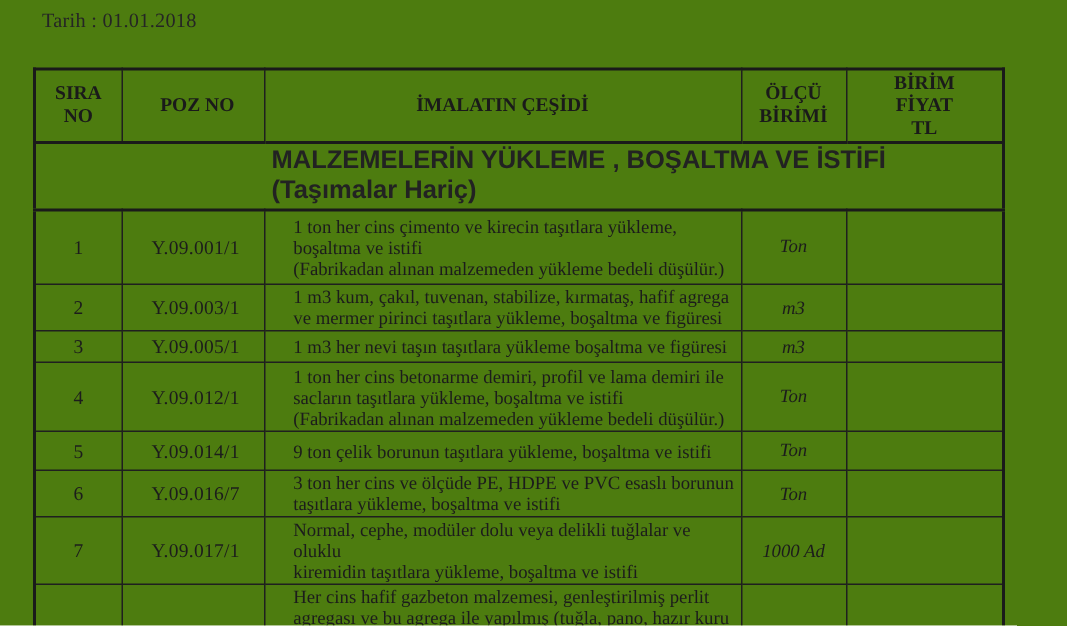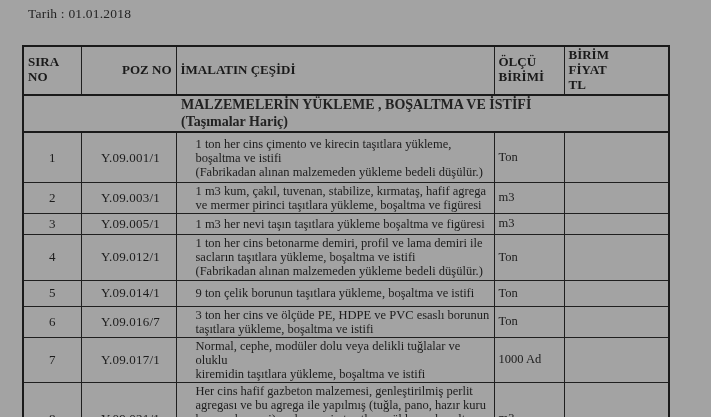--- a/index.html
+++ b/index.html
@@ -4,21 +4,21 @@
 <style>
   html, body {
     margin: 0;
     padding: 0;
     background: #ffffff;
   }
   .page {
     position: relative;
     width: 711px;
     height: 417px;
-    background: #a3a3a3;
+    background: #4d7c0f;
     overflow: hidden;
     font-family: "Liberation Serif", "DejaVu Serif", serif;
     color: #1c1c1c;
   }
   .date-line {
     position: absolute;
     left: 28px;
     top: 6px;
     font-size: 13.5px;
     letter-spacing: 0.2px;
@@ -38,51 +38,51 @@
     padding: 1px 4px;
     vertical-align: middle;
     overflow: hidden;
     font-weight: normal;
   }
   
   tr.head-row { height: 42px; }
   tr.head-row th {
     font-weight: bold;
     font-size: 13px;
-    text-align: left;
+    text-align: center;
     white-space: pre-line;
     line-height: 1.15;
     border-bottom: 2px solid #1a1a1a;
     color: #1a1a1a;
   }
-  tr.head-row th.h-poz { text-align: right; padding-left: 10px; }
+  tr.head-row th.h-poz { text-align: center; padding-left: 10px; }
   
   tr.section-row { height: 29px; }
   tr.section-row td {
-    font-family: Liberation Serif, serif;
+    font-family: Liberation Sans, sans-serif;
     font-weight: bold;
-    font-size: 14px;
+    font-size: 17px;
     line-height: 1.2;
     white-space: pre-line;
     padding-left: 157px;
     border-bottom: 2px solid #1a1a1a;
     color: #222;
   }
   
   td.c-sira { text-align: center; font-size: 13px; }
   td.c-poz  { text-align: center; font-size: 13px; padding-left: 8px; letter-spacing: 0.2px; }
   td.c-desc {
     text-align: left;
     font-size: 12.5px;
     line-height: 14px;
     white-space: pre-line;
     padding-left: 19px;
     padding-right: 2px;
   }
-  td.c-unit { text-align: left; font-size: 12.5px; }
+  td.c-unit { text-align: center; font-size: 12.5px; font-style: italic; }
   td.c-price { }
   tr.r1 { height: 50px; }
   tr.r2 { height: 29px; }
   tr.r3 { height: 21px; }
   tr.r4 { height: 46px; }
   tr.r5 { height: 26px; }
   tr.r6 { height: 31px; }
   tr.r7 { height: 30px; }
   tr.r8 { height: 58px; border-bottom: 2px solid #1a1a1a; }
 </style>

